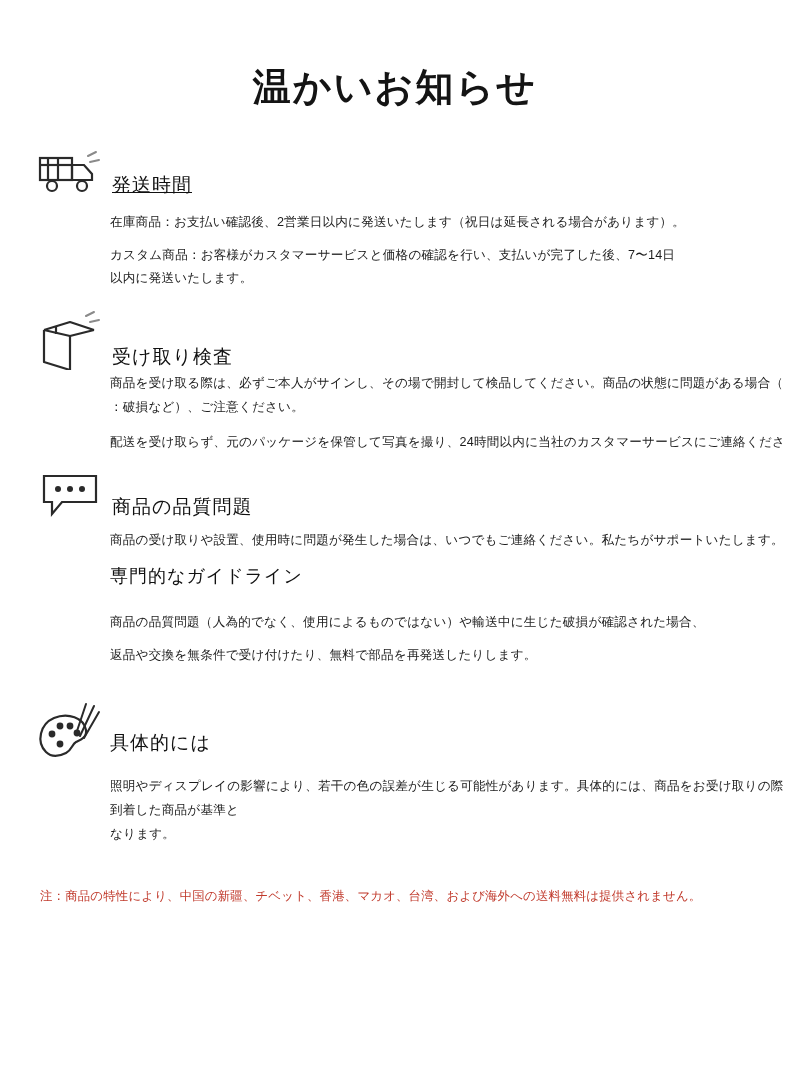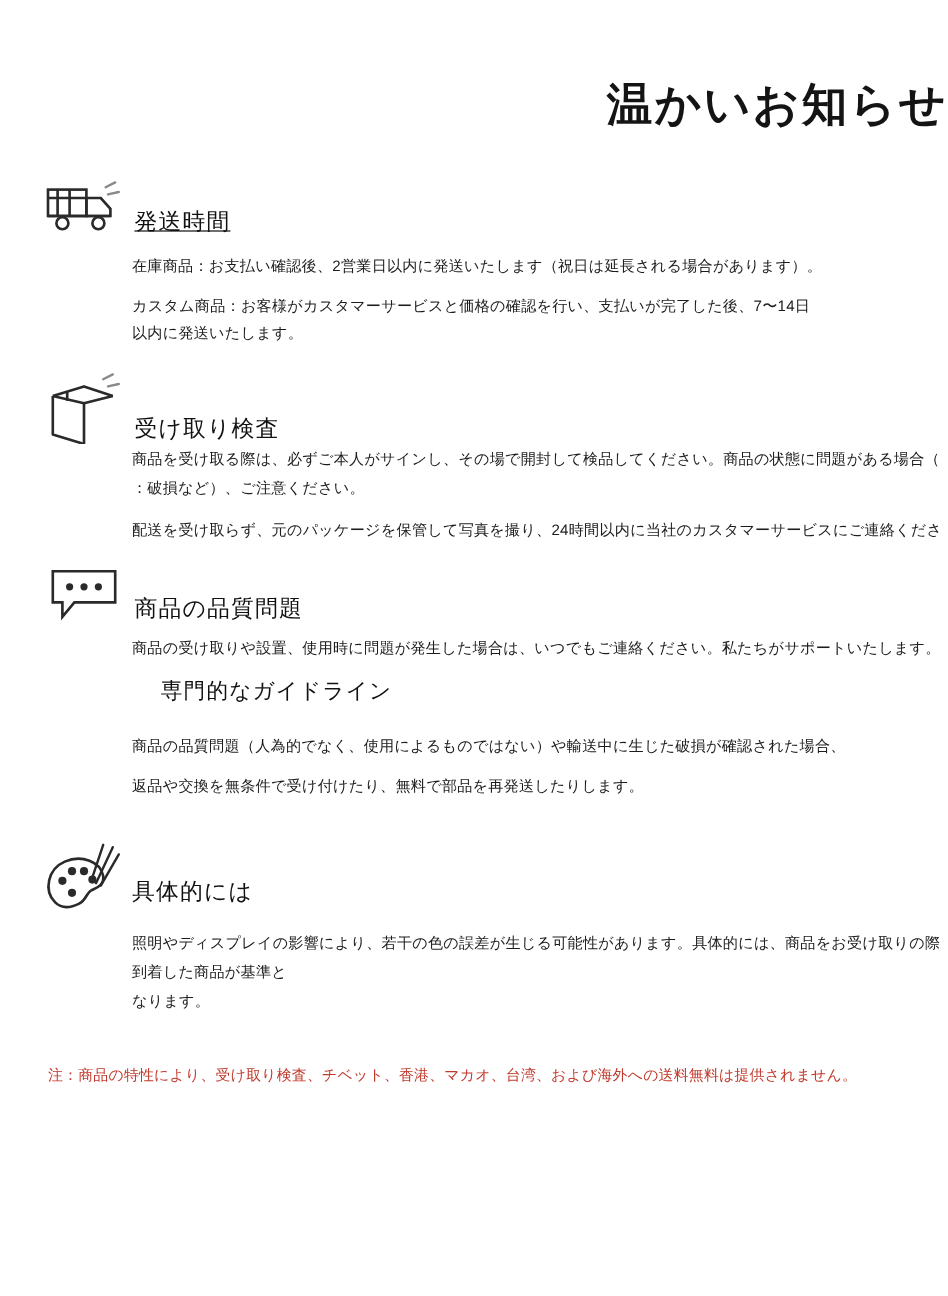--- a/index.html
+++ b/index.html
@@ -16,21 +16,21 @@
     position: relative;
   }
   .page {
     position: relative;
     width: 790px;
     height: 1080px;
   }
 
   
   .page-title {
-    text-align: right;
+    text-align: center;
     font-size: 38px;
     font-weight: bold;
     letter-spacing: 2px;
     color: #141414;
     margin: 0;
     position: absolute;
     top: 62px;
     left: 0;
     right: 0;
   }
@@ -69,21 +69,20 @@
     white-space: nowrap;
   }
 
   
   .sub-head {
     position: absolute;
     left: 110px;
     font-size: 18px;
     color: #111;
     letter-spacing: 1px;
-    margin-left: 24px;
   }
 
   
   .notice-red {
     position: absolute;
     left: 40px;
     top: 888px;
     font-size: 12.4px;
     color: #c0392b;
     letter-spacing: 0.2px;
@@ -205,15 +204,15 @@
       </svg>
     </div>
     <div class="sec-head" style="left:110px; top:30px;">具体的には</div>
     <div class="sec-body" style="top:76px;">
       <p>照明やディスプレイの影響により、若干の色の誤差が生じる可能性があります。具体的には、商品をお受け取りの際</p>
       <p>到着した商品が基準と</p>
       <p>なります。</p>
     </div>
   </div>
 
-  <div class="notice-red">注：商品の特性により、受け取り検査、チベット、香港、マカオ、台湾、および海外への送料無料は提供されません。</div>
+  <div class="notice-red">注：商品の特性により、中国の新疆、チベット、香港、マカオ、台湾、および海外への送料無料は提供されません。</div>
 
 </div>
 
 </body></html>

